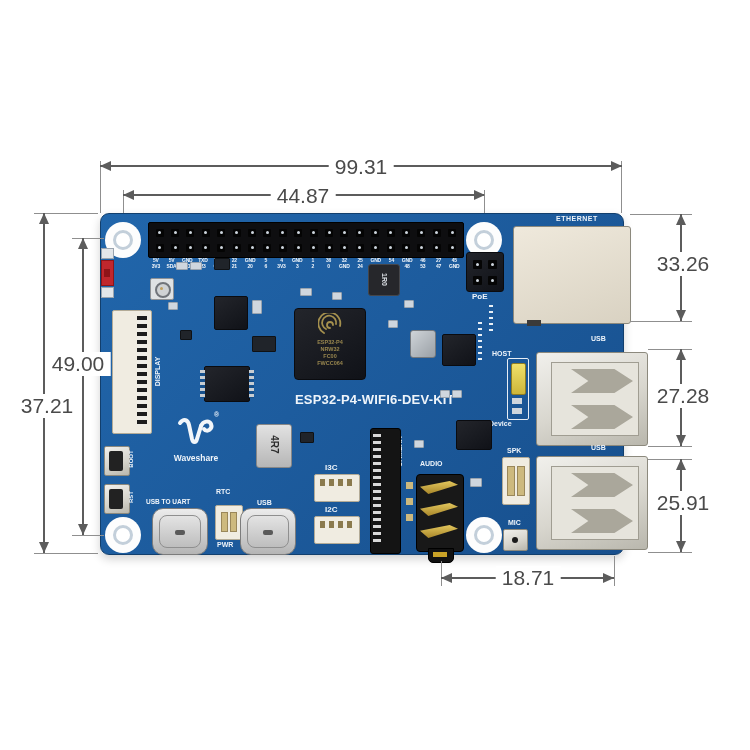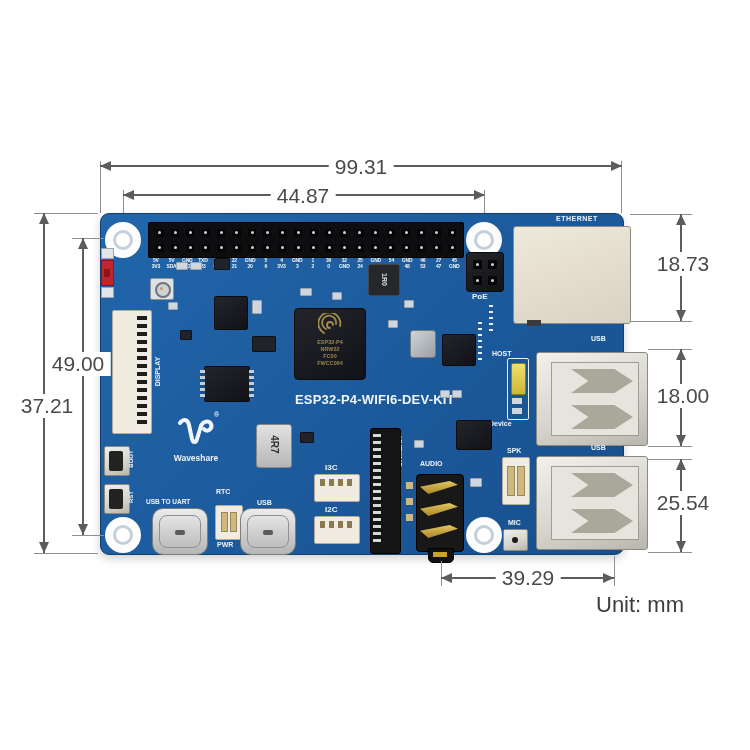--- a/index.html
+++ b/index.html
@@ -350,38 +350,37 @@
   <div class="dimline v" style="left:43px;top:213px;height:340px;"></div>
   <div class="ah u" style="left:39px;top:213px;"></div>
   <div class="ah d" style="left:39px;top:542px;"></div>
   <div class="dlabel" style="left:47px;top:406px;">37.21</div>
 
   <div class="ext h" style="left:630px;top:214px;width:62px;"></div>
   <div class="ext h" style="left:630px;top:321px;width:62px;"></div>
   <div class="dimline v" style="left:680px;top:214px;height:107px;"></div>
   <div class="ah u" style="left:676px;top:214px;"></div>
   <div class="ah d" style="left:676px;top:310px;"></div>
-  <div class="dlabel" style="left:683px;top:264px;">18.73</div>
+  <div class="dlabel" style="left:683px;top:264px;">33.26</div>
 
   <div class="ext h" style="left:648px;top:349px;width:44px;"></div>
   <div class="ext h" style="left:648px;top:446px;width:44px;"></div>
   <div class="dimline v" style="left:680px;top:349px;height:97px;"></div>
   <div class="ah u" style="left:676px;top:349px;"></div>
   <div class="ah d" style="left:676px;top:435px;"></div>
-  <div class="dlabel" style="left:683px;top:396px;">18.00</div>
+  <div class="dlabel" style="left:683px;top:396px;">27.28</div>
 
   <div class="ext h" style="left:648px;top:459px;width:44px;"></div>
   <div class="ext h" style="left:648px;top:552px;width:44px;"></div>
   <div class="dimline v" style="left:680px;top:459px;height:93px;"></div>
   <div class="ah u" style="left:676px;top:459px;"></div>
   <div class="ah d" style="left:676px;top:541px;"></div>
-  <div class="dlabel" style="left:683px;top:503px;">25.54</div>
+  <div class="dlabel" style="left:683px;top:503px;">25.91</div>
 
   <div class="ext v" style="left:441px;top:561px;height:25px;"></div>
   <div class="ext v" style="left:614px;top:556px;height:30px;"></div>
   <div class="dimline h" style="left:441px;top:577px;width:173px;"></div>
   <div class="ah l" style="left:441px;top:573px;"></div>
   <div class="ah r" style="left:603px;top:573px;"></div>
-  <div class="dlabel" style="left:528px;top:578px;">39.29</div>
-
-  <div class="unit" style="left:596px;top:592px;">Unit: mm</div>
+  <div class="dlabel" style="left:528px;top:578px;">18.71</div>
+
 
 </div>
 
 </body></html>

